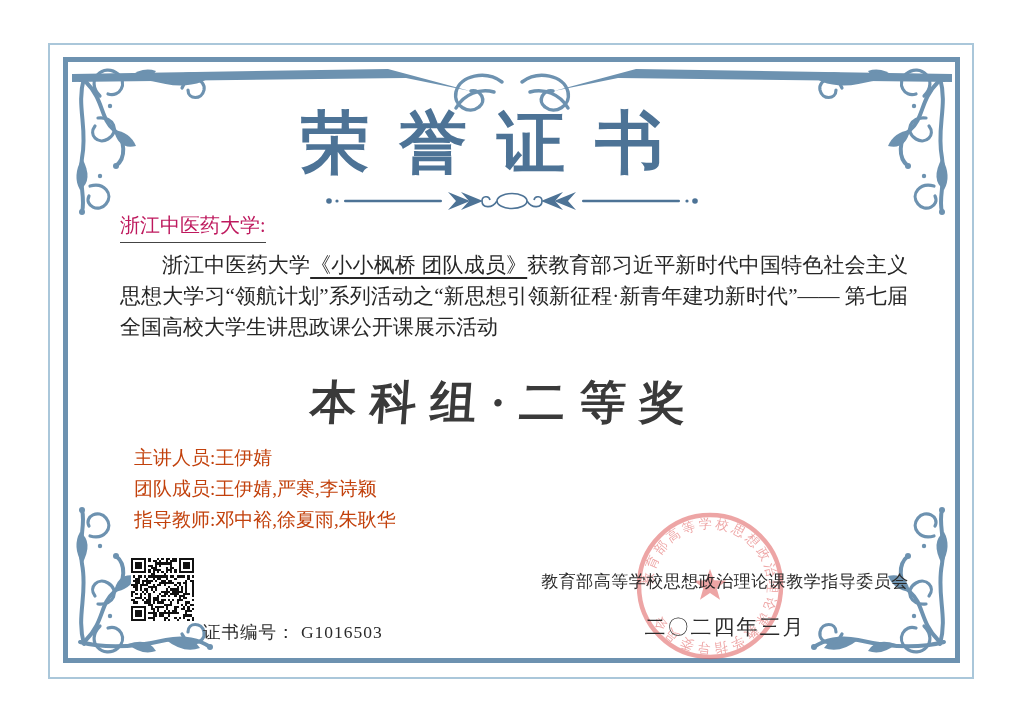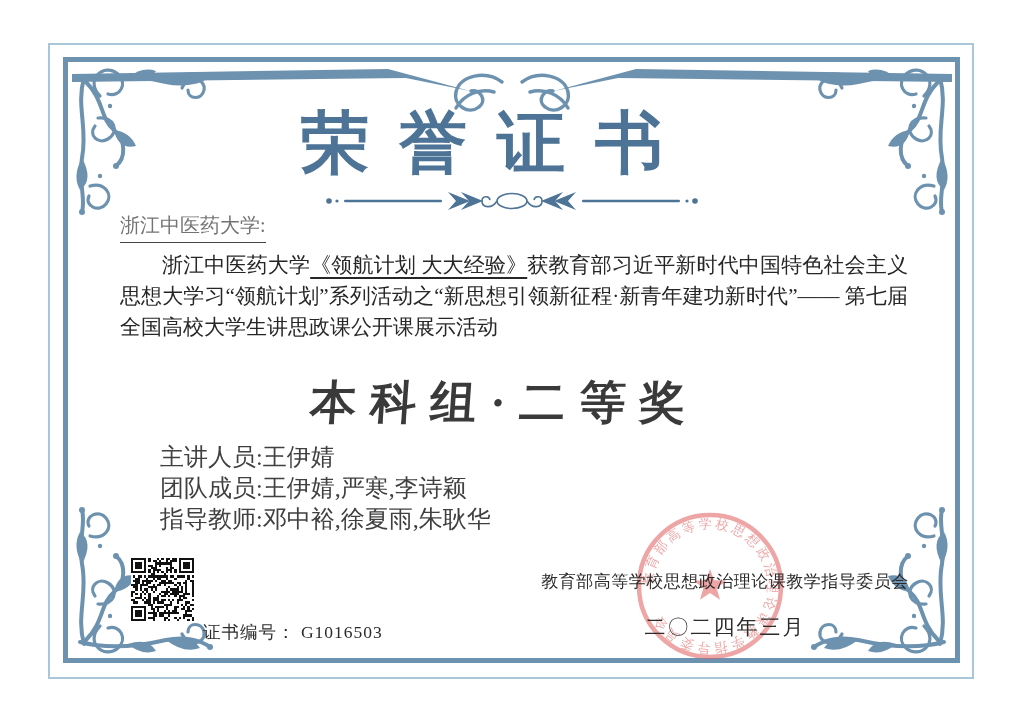--- a/index.html
+++ b/index.html
@@ -34,38 +34,38 @@
   .title {
     position:absolute; top:98px; left:0; width:100%;
     text-align:center; font-size:68px; font-weight:bold;
     color:#4d7396; letter-spacing:30px; transform:translateX(-15px);
   }
   .divider { position:absolute; left:324px; top:188px; width:376px; height:26px; }
 
   
   .recipient {
     position:absolute; left:120px; top:212px;
-    font-size:20px; color:#737373;
+    font-size:20px; color:#be185d;
     border-bottom:1.5px solid #444; padding-bottom:3px;
   }
   .body-text {
     position:absolute; left:120px; top:250px; width:788px;
     font-size:21px; line-height:31px; color:#262626;
     text-align:justify; text-indent:2em;
   }
   .work-title { text-decoration:underline; text-underline-offset:5px; }
 
   .award {
     position:absolute; top:372px; left:0; width:100%;
     text-align:center; font-size:46px; font-weight:bold;
     color:#3a3a3a; letter-spacing:14px;
     transform:translateX(-7px) skewX(-4deg);
   }
 
-  .people { position:absolute; left:160px; top:442px; font-size:24px; line-height:31px; color:#404040; }
+  .people { position:absolute; left:134px; top:442px; font-size:19px; line-height:31px; color:#c2410c; }
 
   .qr { position:absolute; left:131px; top:558px; width:63px; height:63px; }
   .qr svg { width:100%; height:100%; shape-rendering:crispEdges; }
 
   .cert-no { position:absolute; left:203px; top:598px; font-size:17.5px; color:#2b2b2b; letter-spacing:1px;margin-top:22px; }
 
   .issuer-block { position:absolute; left:520px; top:570px; width:410px; text-align:center; color:#2b2b2b; }
   .issuer-line { font-size:17px; letter-spacing:0.5px; }
   .issue-date  { font-size:21px; margin-top:20px; letter-spacing:2px; }
 
@@ -151,21 +151,21 @@
     </g>
     <g fill="none" stroke="#4d7396" stroke-width="1.6">
       <ellipse cx="188" cy="13" rx="15" ry="7.5"></ellipse>
       <path d="M173,13 c-5,8 -15,7 -15,0 c0,-5 7,-6 8,-1"></path>
       <path d="M203,13 c5,8 15,7 15,0 c0,-5 -7,-6 -8,-1"></path>
     </g>
   </svg>
 
   <div class="recipient">浙江中医药大学:</div>
 
-  <p class="body-text"><span>浙江中医药大学</span><span class="work-title">《领航计划 大大经验》</span><span>获教育部习近平新时代中国特色社会主义思想大学习“领航计划”系列活动之“新思想引领新征程·新青年建功新时代”—— 第七届全国高校大学生讲思政课公开课展示活动</span></p>
+  <p class="body-text"><span>浙江中医药大学</span><span class="work-title">《小小枫桥 团队成员》</span><span>获教育部习近平新时代中国特色社会主义思想大学习“领航计划”系列活动之“新思想引领新征程·新青年建功新时代”—— 第七届全国高校大学生讲思政课公开课展示活动</span></p>
 
   <div class="award">本科组·二等奖</div>
 
   <div class="people">
     <div>主讲人员:王伊婧</div>
     <div>团队成员:王伊婧,严寒,李诗颖</div>
     <div>指导教师:邓中裕,徐夏雨,朱耿华</div>
   </div>
 
   <div class="qr">

